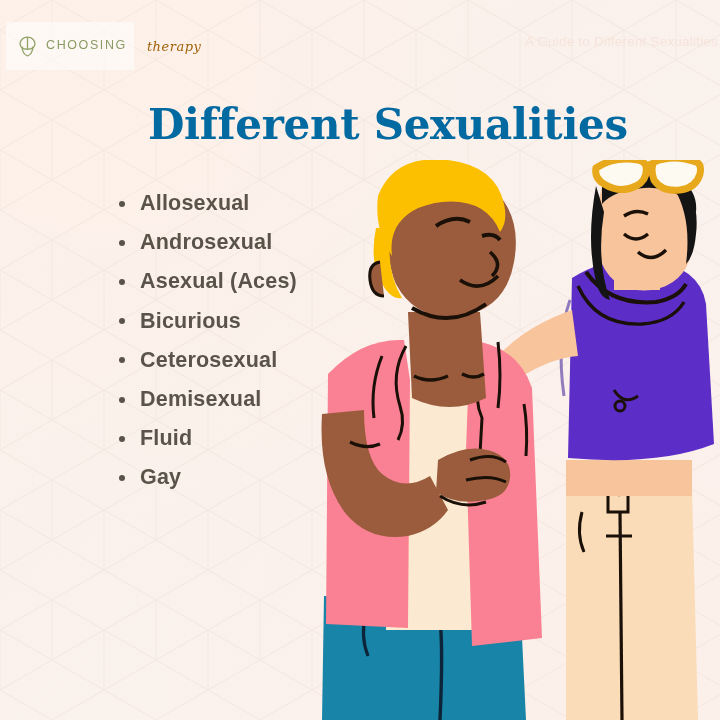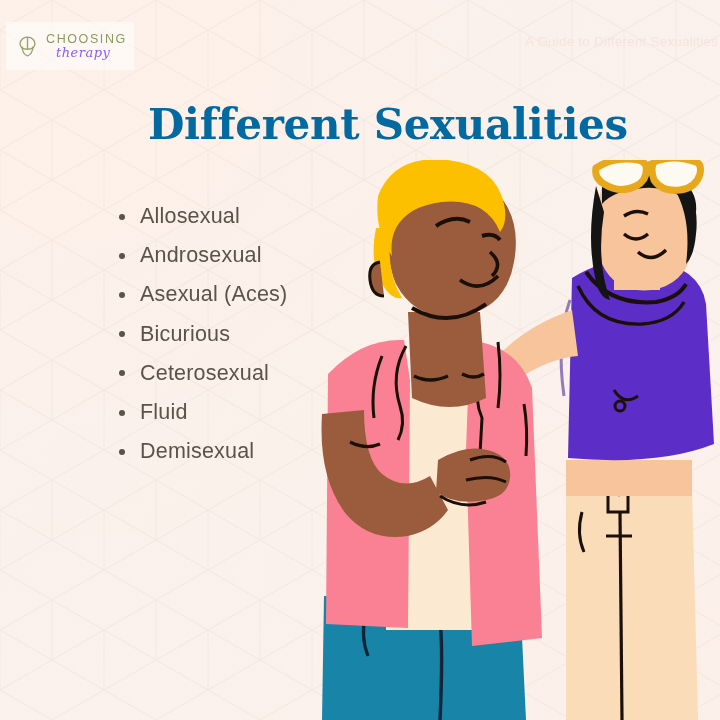--- a/index.html
+++ b/index.html
@@ -35,29 +35,29 @@
 
   
   .logo-box{
     position:absolute; left:6px; top:22px;
     width:128px; height:48px;
     background:rgba(255,255,255,.55);
     display:flex; align-items:center; gap:5px;
     padding-left:8px;
   }
   .logo-mark{ width:27px; height:27px; flex:0 0 auto; }
-  .logo-words{ display:flex; flex-direction:column; line-height:1; }
+  .logo-words{ display:flex; flex-direction:row; line-height:1; }
   .logo-top{
     font-size:12.5px; letter-spacing:1.6px; color:#8a9a62;
     font-family:"Liberation Sans", sans-serif;
   }
   .logo-sub{
-    font-size:13px; color:#8b5cf6; font-style:italic;
+    font-size:13px; color:#a16207; font-style:italic;
     font-family:"DejaVu Serif", serif;
-    letter-spacing:.5px; margin-top:1px; margin-left:10px;
+    letter-spacing:.5px; margin-top:1px; margin-left:20px;
   }
 
   .kicker{
     position:absolute; right:2px; top:34px;
     font-size:13.5px; letter-spacing:.2px;
     color:#f6e3da;
     white-space:nowrap;
   }
 
   
@@ -66,23 +66,24 @@
     font-family:"DejaVu Serif", serif;
     font-weight:bold;
     font-size:42px;
     letter-spacing:-.3px;
     color:#0369a1;
     white-space:nowrap;
   }
 
   
   .list{
-    position:absolute; left:112px; top:197px;
+    position:absolute; left:112px; top:184px;
     list-style:none;
     z-index:5;
+    font-weight:bold;
   }
   .list li{
     position:relative;
     height:39.2px;
     display:flex; align-items:center;
     padding-left:28px;
     font-size:21.5px;
     color:#595349;
     letter-spacing:.2px;
     white-space:nowrap;
@@ -227,17 +228,18 @@
       <path d="M30 282 q16 8 30 2" fill="none" stroke="#1a1008" stroke-width="3.2"></path>
     </g>
   </svg>
 
   <ul class="list">
       <li>Allosexual</li>
       <li>Androsexual</li>
       <li>Asexual (Aces)</li>
       <li>Bicurious</li>
       <li>Ceterosexual</li>
+      <li>Demisexual</li>
       <li>Fluid</li>
-      <li>Demisexual</li>
+      <li>Gay</li>
     </ul>
 
 </div>
 
 </body></html>

